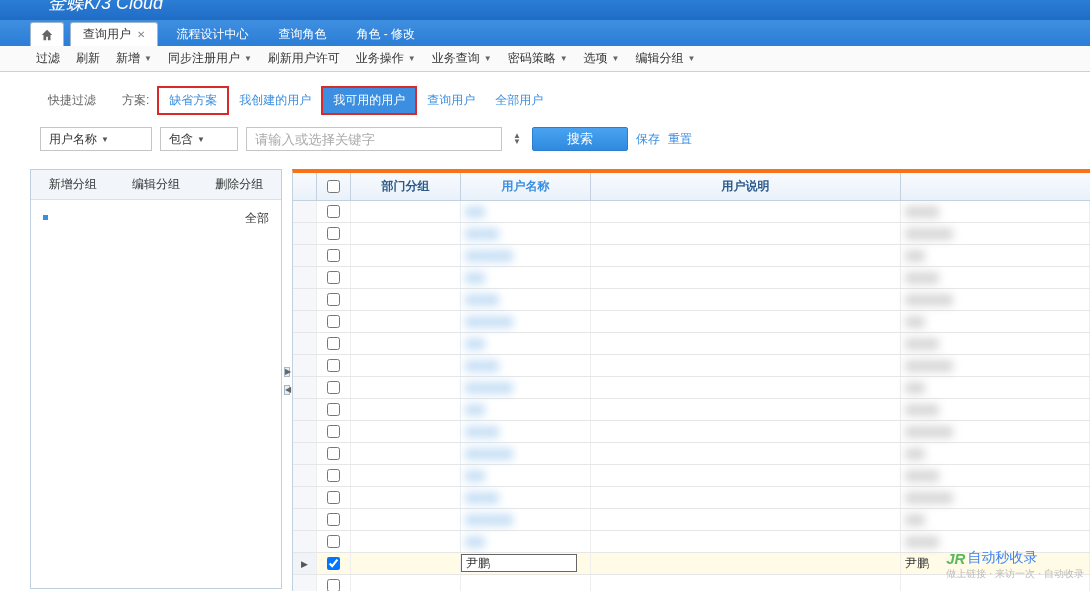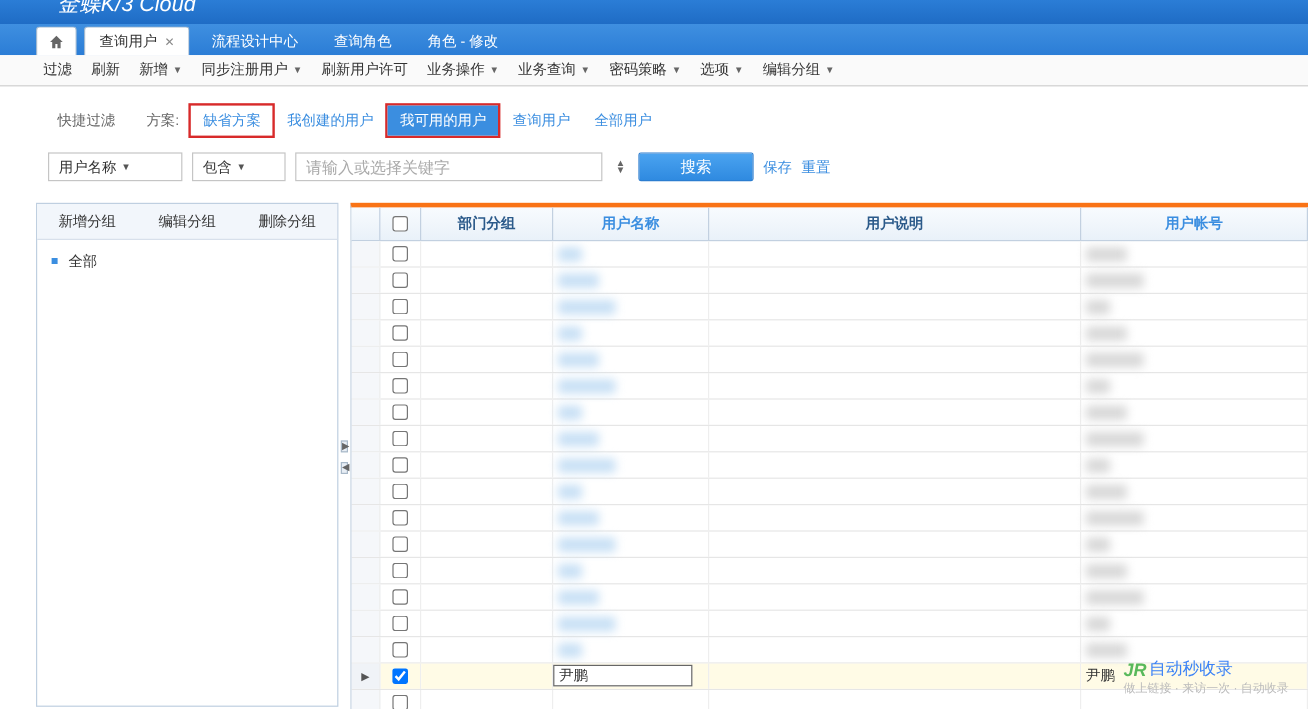--- a/index.html
+++ b/index.html
@@ -34,21 +34,21 @@
 .txtinput::placeholder { color: #aaa; }
 .expand-icon { width: 14px; display: flex; flex-direction: column; align-items: center; color: #666; font-size: 8px; cursor: pointer; line-height: 6px; }
 .searchbtn { width: 96px; height: 24px; background: linear-gradient(#4aa3f0, #2f8ae0); color: #fff; border: 1px solid #2b7dd0; cursor: pointer; border-radius: 2px; font-size: 13px; }
 .linkbtn { color: #3b8ee0; cursor: pointer; }
 
 .content { display: flex; margin-top: 18px; }
 
 .sidebar { width: 252px; margin-left: 30px; border: 1px solid #bfcfe0; background: #fff; height: 420px; }
 .sidebar-head { display: flex; border-bottom: 1px solid #d8e0eb; background: #f2f6fb; }
 .sidebar-head span { flex: 1; text-align: center; padding: 6px 0; cursor: pointer; color: #333; }
-.sidebar-body { padding: 8px 12px; }
+.sidebar-body { padding: 8px 12px; text-align: right; }
 .tree-item { color: #333; padding: 2px 0 2px 14px; position: relative; }
 .tree-item::before { content: ''; position: absolute; left: 0; top: 7px; width: 5px; height: 5px; background: #3b8ee0; }
 
 .splitter { width: 10px; display: flex; flex-direction: column; justify-content: center; align-items: center; gap: 8px; }
 .splitter span { width: 6px; height: 10px; border: 1px solid #a8b8c8; background: #e8eef5; font-size: 8px; line-height: 8px; text-align: center; color: #666; cursor: pointer; }
 
 .grid { flex: 1; border-top: 4px solid #f97316; border-left: 1px solid #c2d0e0; margin-right: 0; }
 .grid-head { display: flex; background: linear-gradient(#f8fbfe,#e9f1f9); border-bottom: 1px solid #c2d0e0; height: 28px; }
 .gh { border-right: 1px solid #c2d0e0; display: flex; align-items: center; justify-content: center; color: #2b5a8a; font-weight: bold; }
 .gh.rowhead { width: 24px; }
@@ -69,21 +69,21 @@
 .gc.udesc { width: 310px; }
 .gc.uacct { flex: 1; }
 .grow.sel .gc { background: #fffbe6; }
 .grow.sel .gc.rowhead { background: #f0f3f7; }
 .rowmark { font-size: 9px; color: #555; }
 .blur { filter: blur(4px); background: #c8e0f5; width: 36px; height: 12px; border-radius: 2px; }
 .blur.grey { background: #d8d8d8; }
 .blur.w1 { width: 20px; } .blur.w2 { width: 34px; } .blur.w3 { width: 48px; }
 .celledit { border: 1px solid #666; height: 18px; width: 116px; display: flex; align-items: center; padding: 0 4px; position: absolute; left: 0; top: 1px; background: #fff; }
 
-.watermark { position: absolute; right: 16px; bottom: 10px; text-align: left; }
+.watermark { position: absolute; right: 6px; bottom: 10px; text-align: left; }
 .watermark .wlogo { color: #59b95b; font-weight: bold; font-size: 15px; font-style: italic; display: flex; align-items: center; gap: 2px; }
 .watermark .wlogo span.txt { color: #3b82f6; font-style: normal; font-weight: normal; font-size: 14px; }
 .watermark .wsub { color: #bbb; font-size: 10px; }
 </style>
 </head>
 <body>
 
 <div class="top-banner">金蝶K/3 Cloud</div>
 
 <div class="tabbar">
@@ -188,21 +188,20 @@
 
   <div class="grid">
     <div class="grid-head">
       <div class="gh rowhead"></div>
       <div class="gh chk">
           <input type="checkbox" style="">
         </div>
       <div class="gh dept">部门分组</div>
       <div class="gh uname">用户名称</div>
       <div class="gh udesc">用户说明</div>
-      <div class="gh uacct">用户帐号</div>
     </div>
     <div class="grid-body" id="grid-body">
         <div class="grow">
           <div class="gc rowhead"></div>
           <div class="gc chk">
             <input type="checkbox" style="">
           </div>
           <div class="gc dept"></div>
           <div class="gc uname">
             <div class="blur w1"></div>

